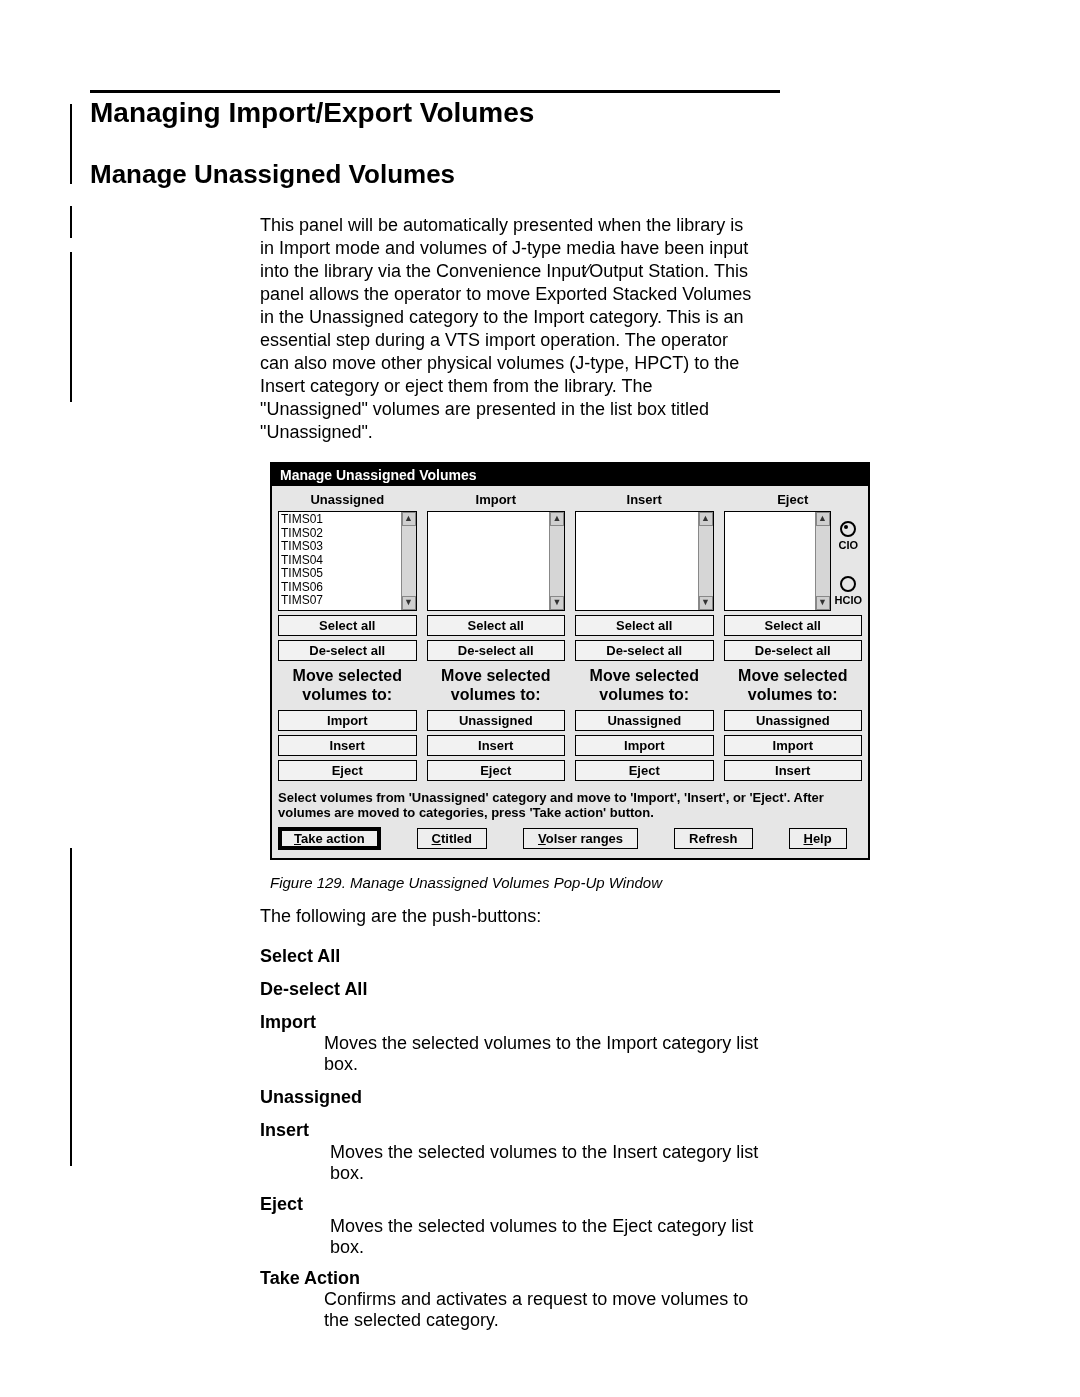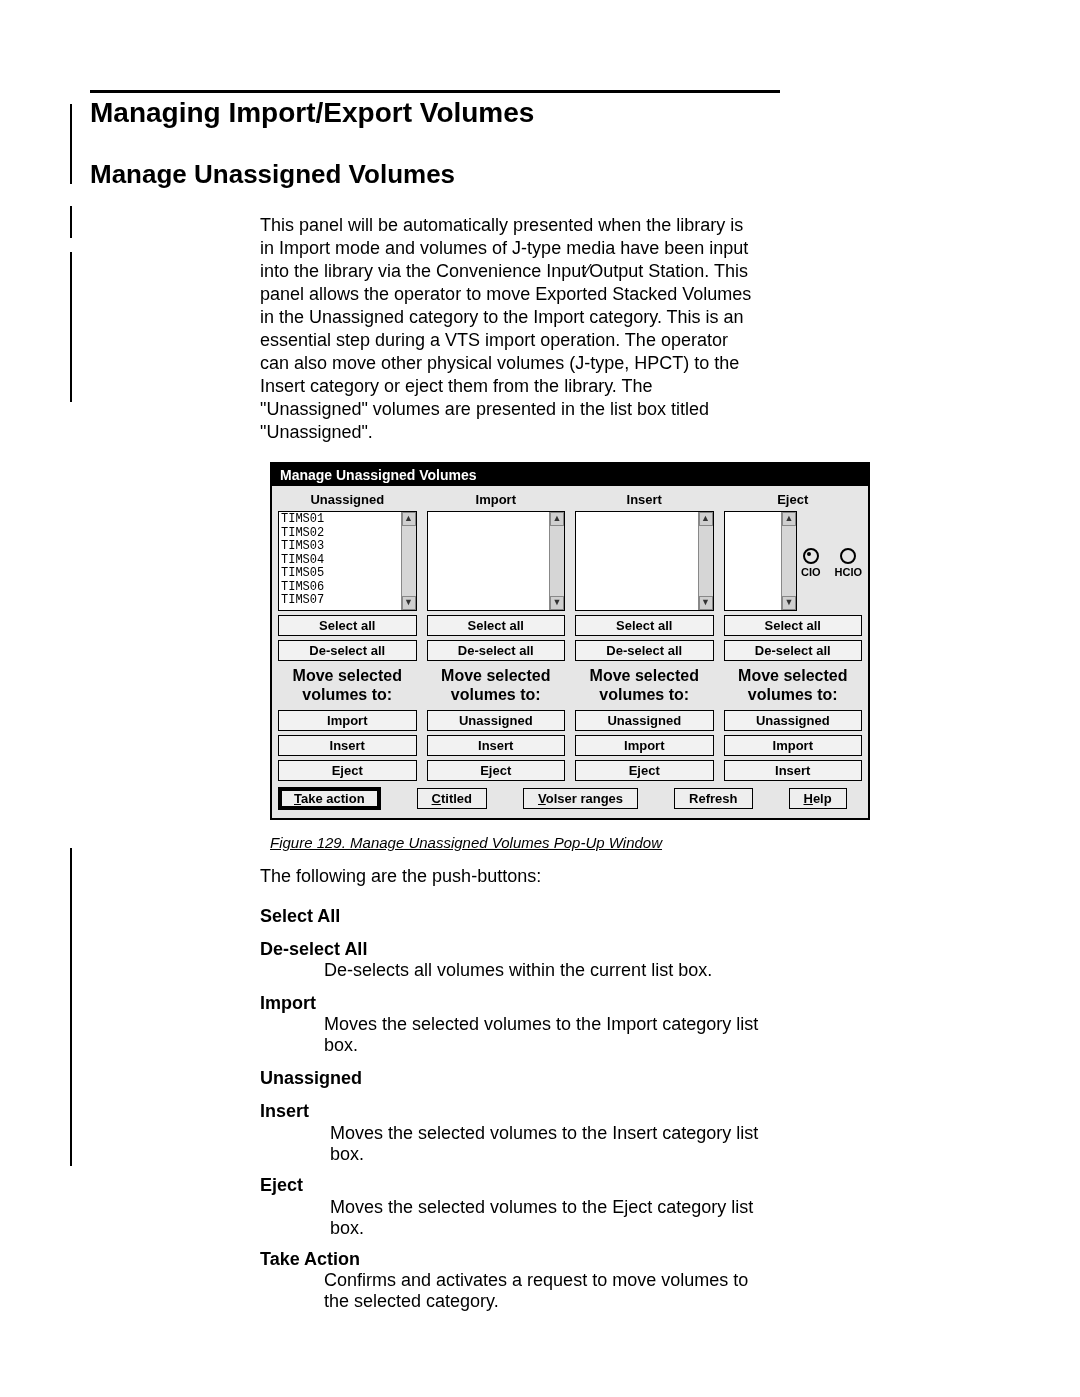--- a/index.html
+++ b/index.html
@@ -99,21 +99,21 @@
     border: 1px solid #000;
     background: #fff;
     display: flex;
     flex-direction: column;
     position: relative;
     overflow: hidden;
   }
   .listbox .items {
     flex: 1;
     padding: 1px 2px;
-    font-family: Liberation Mono, monospace;
+    font-family: Liberation Sans, sans-serif;
     font-size: 12px;
     line-height: 13.5px;
     overflow: hidden;
   }
   .listbox .sb { 
     position: absolute;
     right: 0; top: 0; bottom: 0;
     width: 14px;
     background: #d6d6d6;
     border-left: 1px solid #888;
@@ -149,21 +149,21 @@
     margin: 6px 0 2px 0;
   }
   
   .eject-row {
     display: flex;
     gap: 4px;
   }
   .eject-row .listbox { flex: 1; }
   .radio-col {
     display: flex;
-    flex-direction: row;
+    flex-direction: column;
     justify-content: space-around;
     align-items: center;
     font-size: 11px;
     font-weight: bold;
     gap: 14px;
     padding-top: 4px;
   }
   .radio {
     width: 12px; height: 12px;
     border: 2px solid #000;
@@ -202,21 +202,20 @@
   .dlg-actions .btn.primary {
     border: 2px solid #000;
     box-shadow: 0 0 0 2px #000 inset;
   }
   .mnemonic { text-decoration: underline; }
 
   .fig-caption {
     font-style: italic;
     font-size: 15px;
     margin: 14px 0 14px 0;
-    text-decoration: underline;
   }
 
   
   .def-list { margin-left: 190px; margin-right: 20px; font-size: 18px; }
   .def-list .term { font-weight: bold; }
   .def-list .row {
     display: grid;
     grid-template-columns: 70px 1fr;
     column-gap: 0;
     margin-bottom: 10px;
@@ -354,20 +353,21 @@
             <div class="btn">De-select all</div>
             <div class="move-label" style="white-space:pre-line;">Move selected
 volumes to:</div>
             <div class="btn">Unassigned</div>
             <div class="btn">Import</div>
             <div class="btn">Insert</div>
           </div>
 
         </div>
 
+        <div class="dlg-hint">Select volumes from 'Unassigned' category and move to 'Import', 'Insert', or 'Eject'.  After volumes are moved to categories, press 'Take action' button.</div>
 
         <div class="dlg-actions">
           <div class="btn primary"><span class="mnemonic">T</span><span>ake action</span></div>
           <div class="btn"><span class="mnemonic">C</span><span>titled</span></div>
           <div class="btn"><span class="mnemonic">V</span><span>olser ranges</span></div>
           <div class="btn"><span>Refresh</span></div>
           <div class="btn"><span class="mnemonic">H</span><span>elp</span></div>
         </div>
       </div>
     </div>
@@ -378,21 +378,20 @@
   <div class="body-block">
     <p>The following are the push-buttons:</p>
   </div>
 
   <div class="def-list">
     <div class="stack">
       <div class="term">Select All</div>
     </div>
     <div class="stack">
       <div class="term">De-select All</div>
-      <div class="def">De-selects all volumes within the current list box.</div>
     </div>
     <div class="stack">
       <div class="term">Import</div>
       <div class="def">Moves the selected volumes to the Import category list box.</div>
     </div>
     <div class="stack">
       <div class="term">Unassigned</div>
     </div>
     <div class="row">
       <div class="term">Insert</div>

